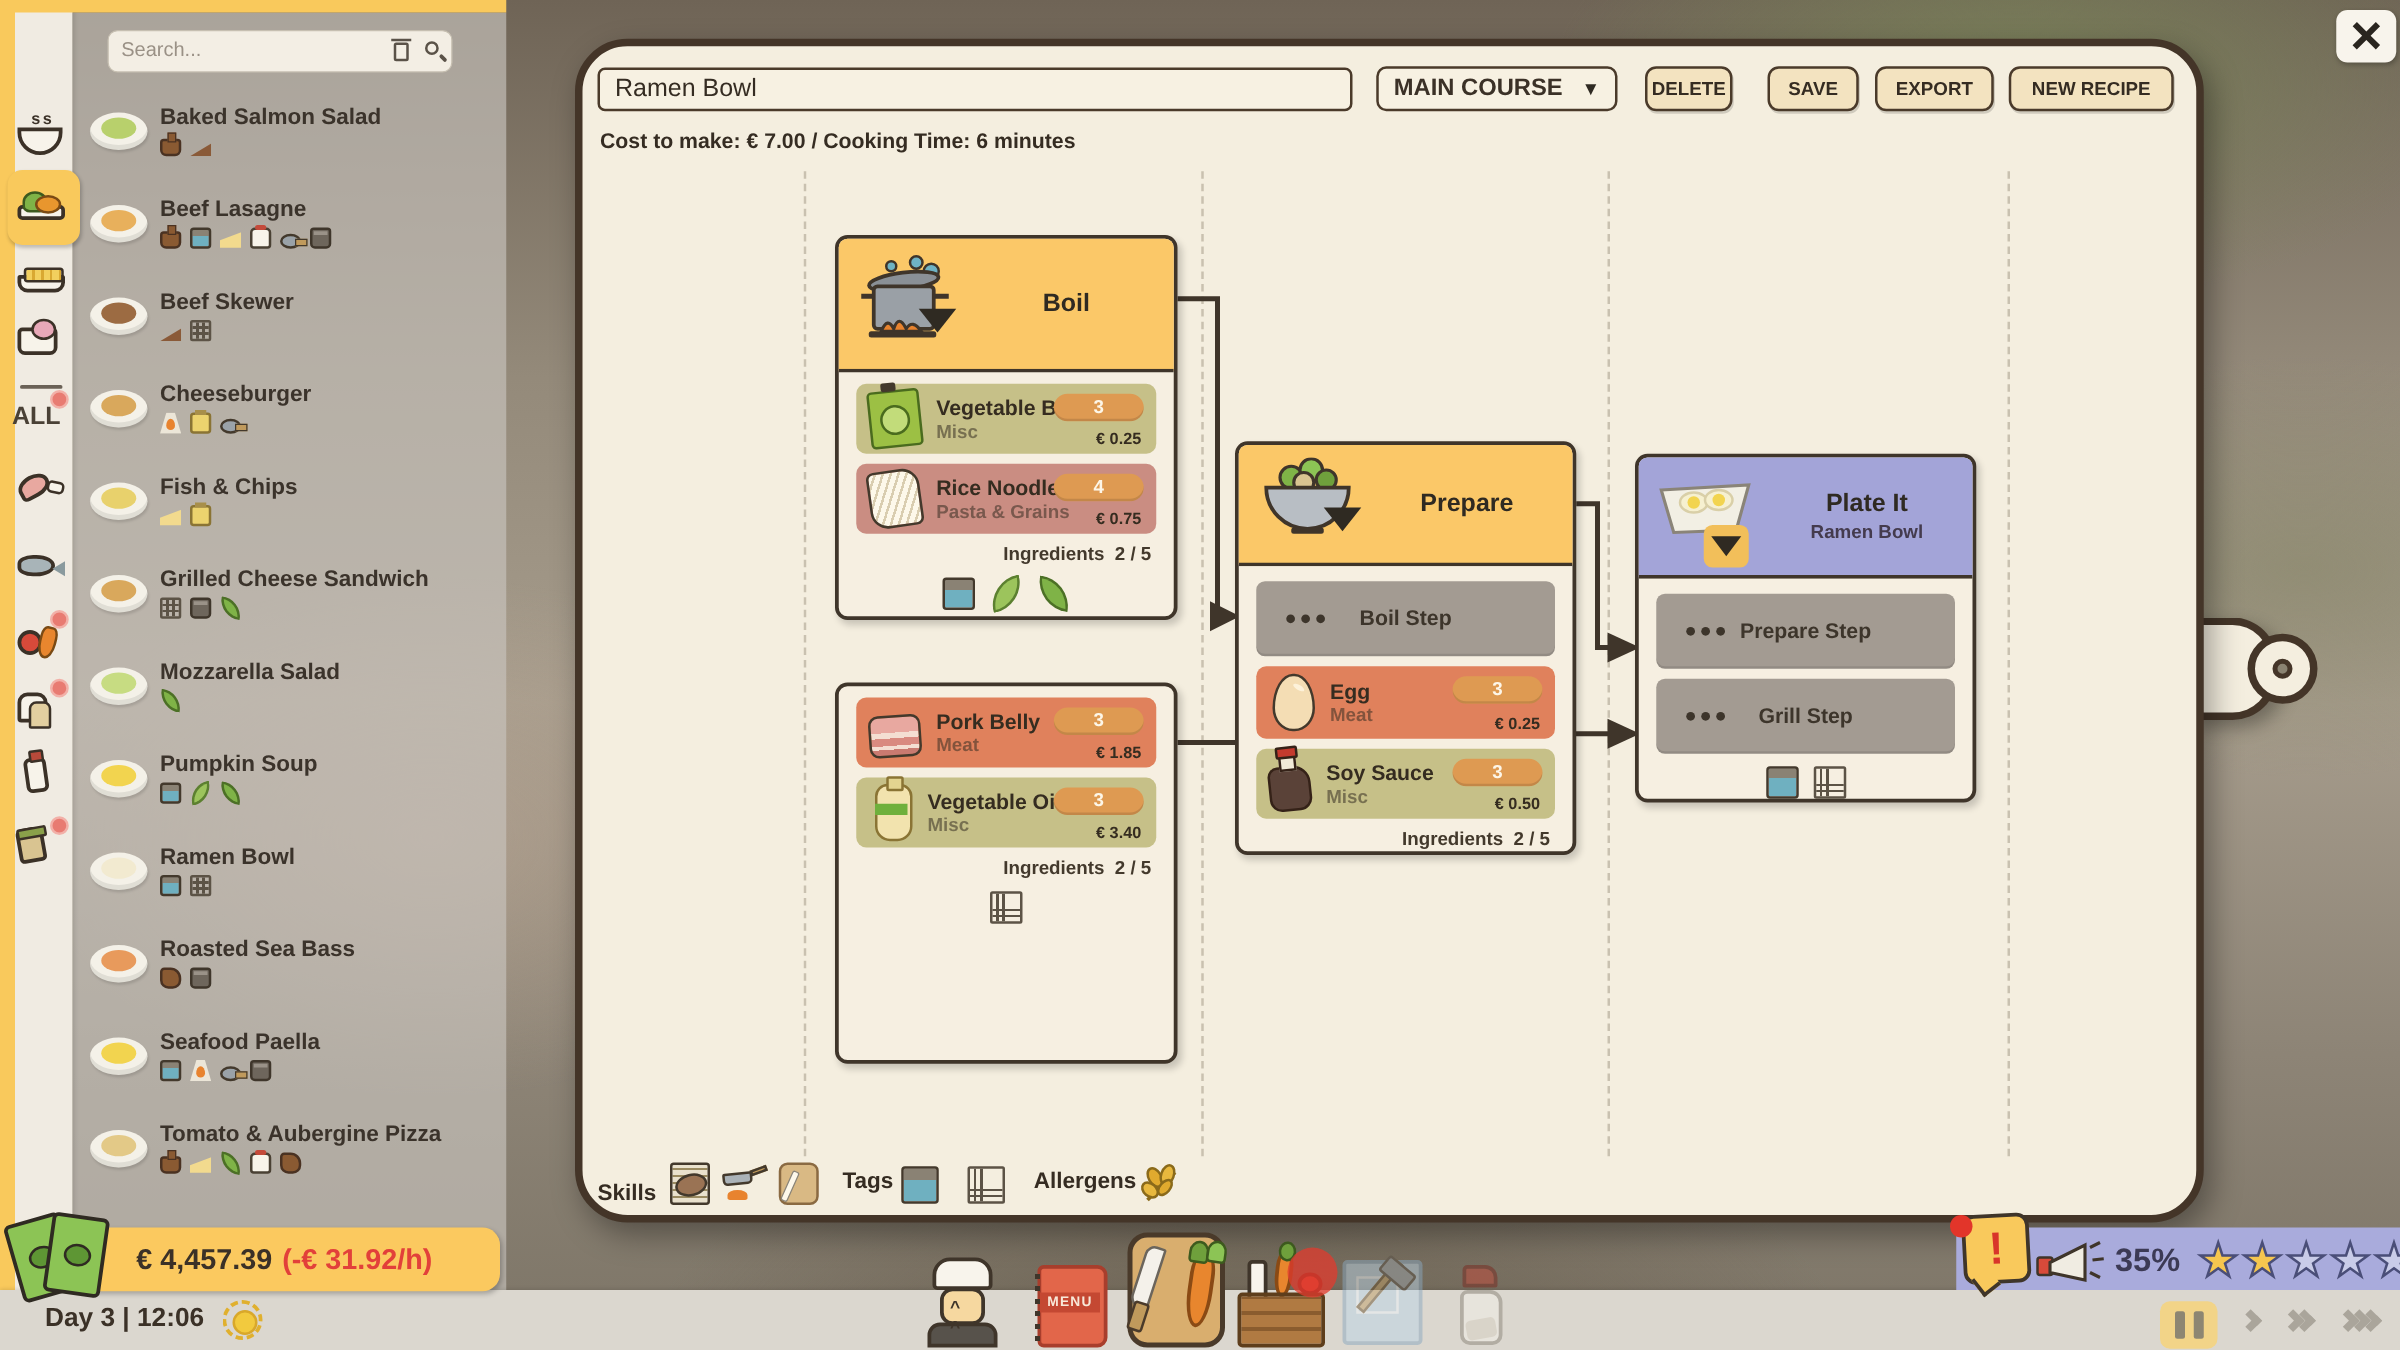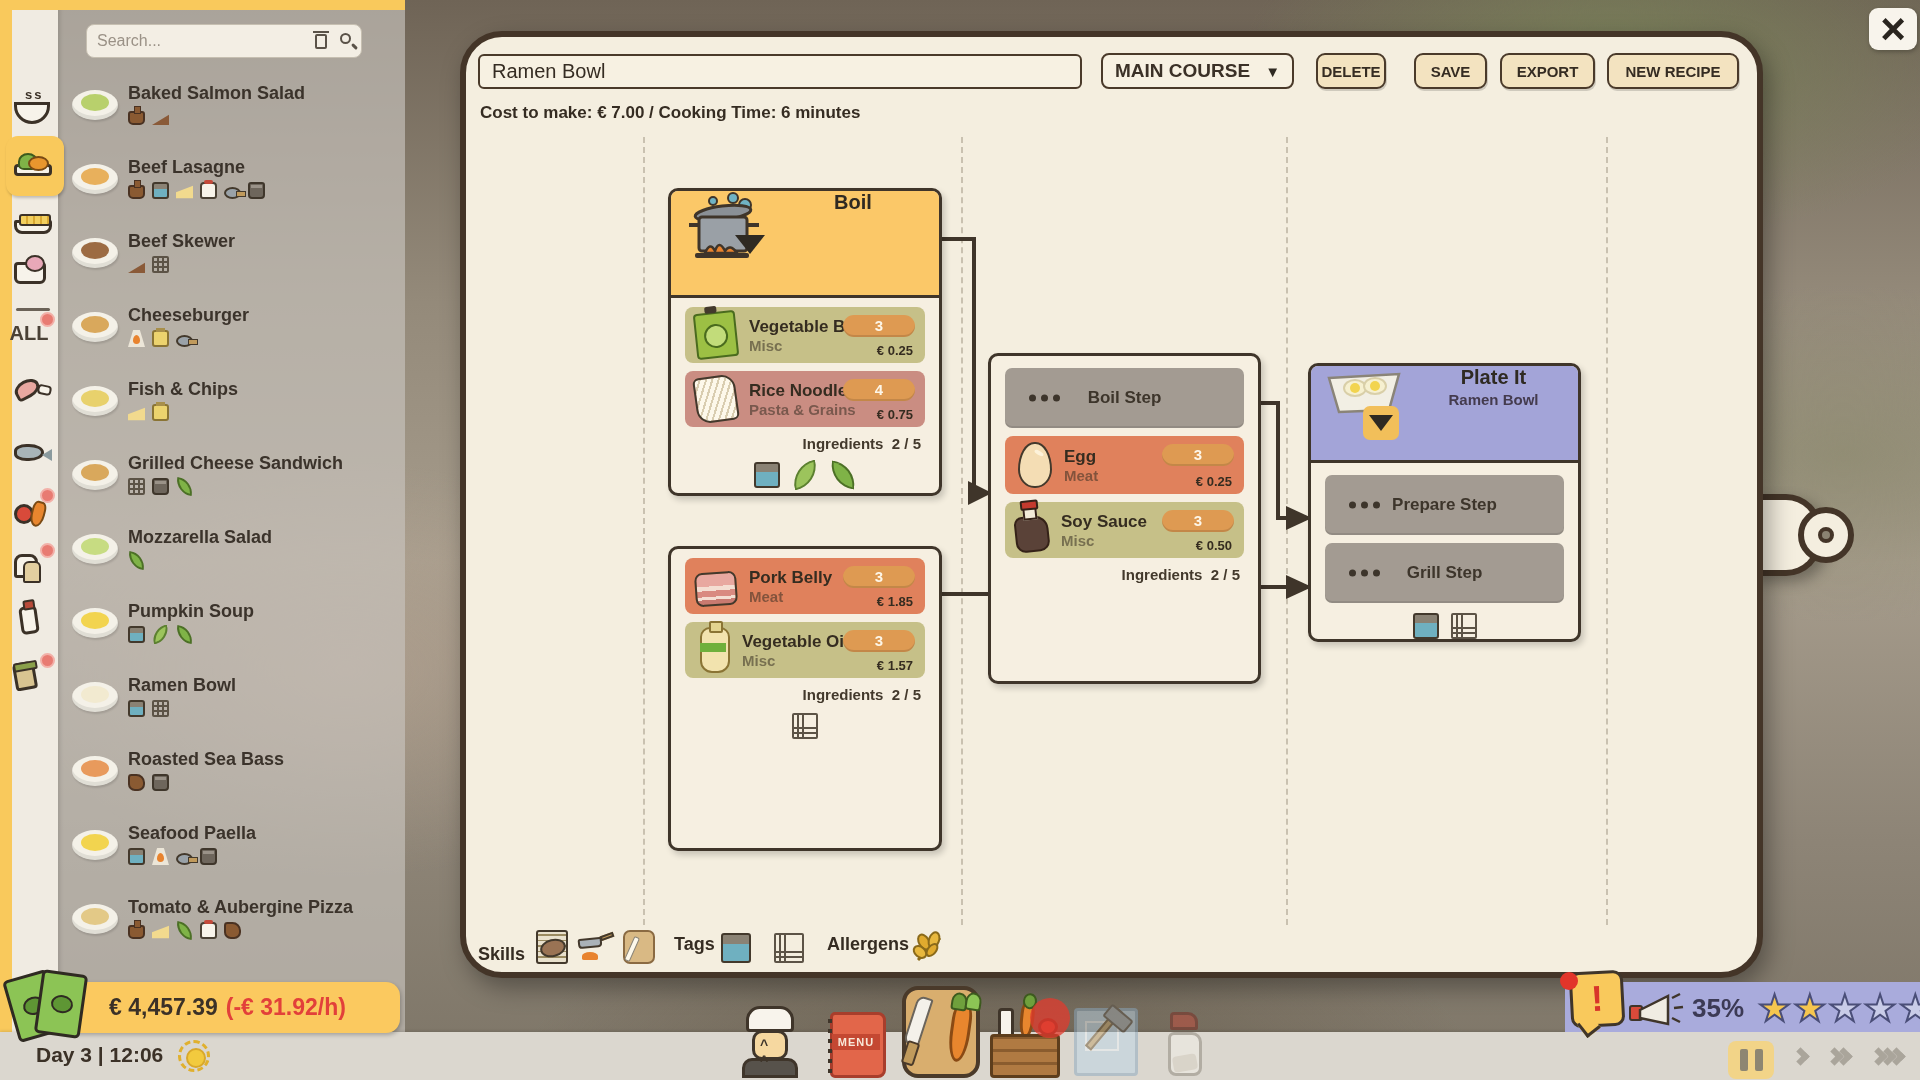--- a/index.html
+++ b/index.html
@@ -101,21 +101,21 @@
   
   .name-input { position:absolute; left:12px; top:17px; width:604px; height:35px; background:#f7f1e2; border:2px solid #4a3a2a; border-radius:6px; font-family:"Liberation Sans",sans-serif; font-size:20px; color:#352c22; padding:0 12px; outline:none; z-index:4; }
   .dropdown { position:absolute; left:635px; top:16px; width:193px; height:36px; background:#f7f1e2; border:2px solid #4a3a2a; border-radius:8px; display:flex; align-items:center; justify-content:space-between; padding:0 12px; font-weight:bold; font-size:19px; z-index:4; }
   .dd-arrow { font-size:15px; color:#2f2a22; }
   .tbtn { position:absolute; top:16px; height:36px; background:#f3e3c0; border:2px solid #4a3a2a; border-radius:9px; font-weight:bold; font-size:15px; color:#352c22; display:flex; align-items:center; justify-content:center; z-index:4; box-shadow:1px 2px 0 rgba(0,0,0,.15); }
   .cost-line { position:absolute; left:14px; top:66px; font-weight:bold; font-size:17px; color:#352c22; z-index:4;text-align:right; }
   .close-btn { position:absolute; left:1869px; top:8px; width:48px; height:42px; background:#f8f4ec; border-radius:9px; display:flex; align-items:center; justify-content:center; font-size:44px; font-weight:bold; color:#2a251f; line-height:36px; z-index:20; box-shadow:1px 2px 4px rgba(0,0,0,.25); }
 
   
   .node { position:absolute; background:#f6efe1; border:3px solid #3f352a; border-radius:10px; z-index:3; box-shadow:3px 4px 6px rgba(0,0,0,.18); }
-  .node-head { position:relative; background:#fbc868; border-bottom:3px solid #3f352a; border-radius:7px 7px 0 0; display:flex; }
+  .node-head { position:relative; background:#fbc868; border-bottom:3px solid #3f352a; border-radius:7px 7px 0 0; display:flex; align-items:center; }
   .node-head.peri { background:#a3a4d8; }
   .node-title { flex:1; text-align:center; font-weight:bold; font-size:20px; color:#2f2a22; }
   .node-sub { text-align:center; font-weight:bold; font-size:15px; color:#443b4e; margin-top:2px; }
   .head-icon { position:relative; margin-left:12px; flex:0 0 auto; }
   .tri { width:0; height:0; border-left:15px solid transparent; border-right:15px solid transparent; border-top:19px solid #2f2a22; }
   .tri-overlay { position:absolute; }
   .yellow-sq { position:absolute; width:36px; height:34px; background:#f2bf5a; border-radius:7px; display:flex; align-items:center; justify-content:center; }
   .ing-row { position:relative; margin:0 14px 8px; height:56px; border-radius:8px; display:flex; align-items:center; padding:0 10px; }
   .ing-row.olive  { background:#c6c088; }
   .ing-row.rose   { background:#ca8d82; }
@@ -512,31 +512,45 @@
       <div class="ing-badge" data-interactable="true">3</div>
       <div class="ing-price" data-interactable="false">€ 1.85</div>
     </div>
     <div class="ing-row olive" data-interactable="true">
       <div class="ing-icon ig-oil" data-interactable="false"></div>
       <div class="ing-main">
         <div class="ing-name" data-interactable="false">Vegetable Oil</div>
         <div class="ing-cat" data-interactable="false">Misc</div>
       </div>
       <div class="ing-badge" data-interactable="true">3</div>
-      <div class="ing-price" data-interactable="false">€ 1.57</div>
+      <div class="ing-price" data-interactable="false">€ 3.40</div>
     </div>
     <div class="ing-count" data-interactable="false">
       <span>Ingredients</span>&nbsp;&nbsp;<span>2 / 5</span>
     </div>
     <div class="node-tags" data-interactable="false">
       <span class="ti big ti-grate" data-interactable="false"></span>
     </div>
   </div>
 
   <div class="node" style="left:522px; top:316px; width:273px; height:331px;" data-interactable="true">
+    <div class="node-head" style="height:97px;">
+      <div class="head-icon" data-interactable="false">
+        <svg width="86" height="70" viewBox="0 0 86 70">
+          <circle cx="30" cy="16" r="9" fill="#7fb347" stroke="#3f352a" stroke-width="2.5"></circle>
+          <circle cx="46" cy="10" r="9" fill="#8cc455" stroke="#3f352a" stroke-width="2.5"></circle>
+          <circle cx="58" cy="18" r="8" fill="#6fa03c" stroke="#3f352a" stroke-width="2.5"></circle>
+          <circle cx="40" cy="20" r="8" fill="#d9c491" stroke="#3f352a" stroke-width="2.5"></circle>
+          <path d="M10,24 A33 33 0 0 0 76,24 Z" fill="#b8bec4" stroke="#3f352a" stroke-width="3"></path>
+          <rect x="30" y="56" width="26" height="5" fill="#3f352a" rx="2"></rect>
+        </svg>
+        <div class="tri tri-overlay" style="left:56px; top:40px;" data-interactable="true"></div>
+      </div>
+      <div class="node-title" data-interactable="false">Prepare</div>
+    </div>
     <div style="height:12px"></div>
     <div class="step-row" data-interactable="true">
       <span class="step-dots" data-interactable="true">
           <i></i>
           <i></i>
           <i></i>
         </span>
       <span class="step-label" data-interactable="false">Boil Step</span>
     </div>
     <div class="ing-row orange" style="height:58px;" data-interactable="true">

